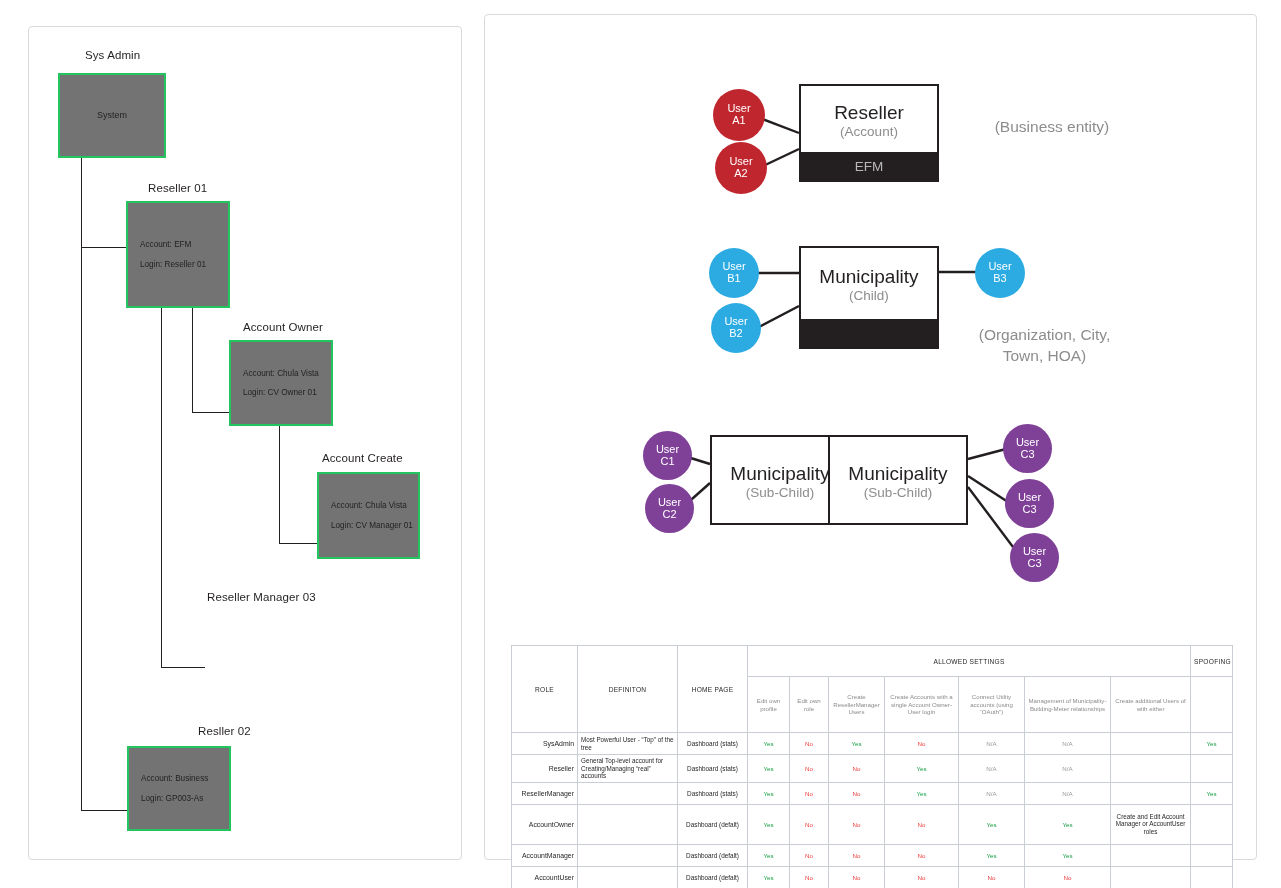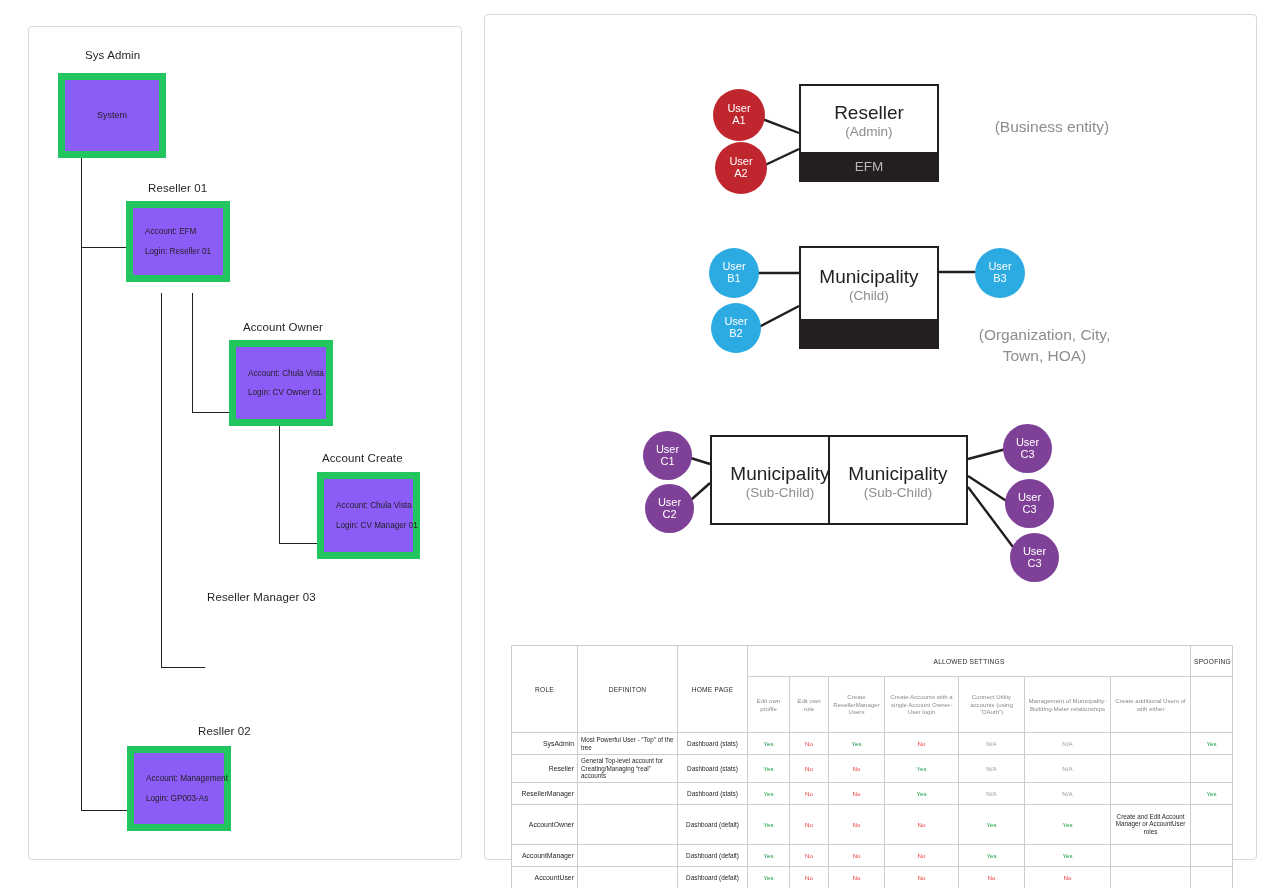--- a/index.html
+++ b/index.html
@@ -4,21 +4,21 @@
 <style>
   html,body{margin:0;padding:0;background:#ffffff;}
   body{width:1281px;height:888px;position:relative;overflow:hidden;
        font-family:"Liberation Sans","DejaVu Sans",sans-serif;color:#231f20;}
 
   .panel{position:absolute;border:1px solid #d9d9d9;border-radius:4px;background:#fff;}
   #left-panel{left:28px;top:26px;width:432px;height:832px;}
   #right-panel{left:484px;top:14px;width:771px;height:844px;}
 
   
-  .node{position:absolute;border:7px solid #22c55e;background:#8b5cf6;box-sizing:border-box;}
+  .node{position:absolute;border:2px solid #22c55e;background:#737373;box-sizing:border-box;}
   .node-title{position:absolute;font-size:11.5px;color:#231f20;white-space:nowrap;letter-spacing:.1px;}
   .node-body{position:absolute;left:0;top:0;width:100%;height:100%;
              display:flex;flex-direction:column;justify-content:center;box-sizing:border-box;padding-left:12px;}
   .node-line{font-size:8.2px;color:#231f20;line-height:1.1;margin:5px 0;white-space:nowrap;}
   .node-center{align-items:center;padding-left:0;justify-content:center;}
   .node-center .node-line{font-size:9px;margin:0;}
   .blank{display:inline-block;width:58px;border-bottom:1px solid #8c8c8c;height:8px;vertical-align:-1px;margin-left:2px;}
   .blank.short{width:48px;}
   .conn{position:absolute;background:#231f20;}
   .conn.v{width:1.1px;}
@@ -73,21 +73,21 @@
   <div class="conn h" style="left:250px;top:516px;width:39px;height:1.2px;"></div>
 
   <div class="node-title" style="left:56px;top:22px;">Sys Admin</div>
   <div class="node" style="left:29px;top:46px;width:108px;height:85px;">
     <div class="node-body node-center">
       <div class="node-line">System</div>
     </div>
   </div>
 
   <div class="node-title" style="left:119px;top:155px;">Reseller 01</div>
-  <div class="node" style="left:97px;top:174px;width:104px;height:81px;">
+  <div class="node" style="left:97px;top:174px;width:104px;height:107px;">
     <div class="node-body">
       <div class="node-line">Account: EFM</div>
       <div class="node-line">Login: Reseller 01</div>
     </div>
   </div>
 
   <div class="node-title" style="left:214px;top:294px;">Account Owner</div>
   <div class="node" style="left:200px;top:313px;width:104px;height:86px;">
     <div class="node-body">
       <div class="node-line">Account: Chula Vista</div>
@@ -101,21 +101,21 @@
       <div class="node-line">Account: Chula Vista</div>
       <div class="node-line">Login: CV Manager 01</div>
     </div>
   </div>
 
   <div class="node-title" style="left:178px;top:564px;">Reseller Manager 03</div>
 
   <div class="node-title" style="left:129px;top:698px;padding-left:40px;">Resller 02</div>
   <div class="node" style="left:98px;top:719px;width:104px;height:85px;">
     <div class="node-body">
-      <div class="node-line">Account: Management</div>
+      <div class="node-line">Account: Business</div>
       <div class="node-line">Login: GP003-As</div>
     </div>
   </div>
 </div>
 
 <div class="panel" id="right-panel">
 
   <svg class="links">
 
     <line x1="272" y1="102" x2="314" y2="118" stroke="#231f20" stroke-width="2.4"></line>
@@ -129,21 +129,21 @@
     <line x1="198" y1="492" x2="225" y2="468" stroke="#231f20" stroke-width="2.4"></line>
 
     <line x1="483" y1="444" x2="521" y2="434" stroke="#231f20" stroke-width="2.4"></line>
     <line x1="483" y1="461" x2="523" y2="487" stroke="#231f20" stroke-width="2.4"></line>
     <line x1="483" y1="472" x2="528" y2="532" stroke="#231f20" stroke-width="2.4"></line>
   </svg>
 
   <div class="ebox" style="left:314px;top:69px;width:140px;height:98px;">
     <div class="ebox-main" style="height:70px;">
       <div class="ebox-t1">Reseller</div>
-      <div class="ebox-t2">(Admin)</div>
+      <div class="ebox-t2">(Account)</div>
     </div>
     <div class="ebox-foot" style="height:28px;">EFM</div>
   </div>
   <div class="circ" style="left:228px;top:74px;width:52px;height:52px;background:#c0262e;">
     <span>User</span>
     <span>A1</span>
   </div>
   <div class="circ" style="left:230px;top:127px;width:52px;height:52px;background:#c0262e;">
     <span>User</span>
     <span>A2</span>

